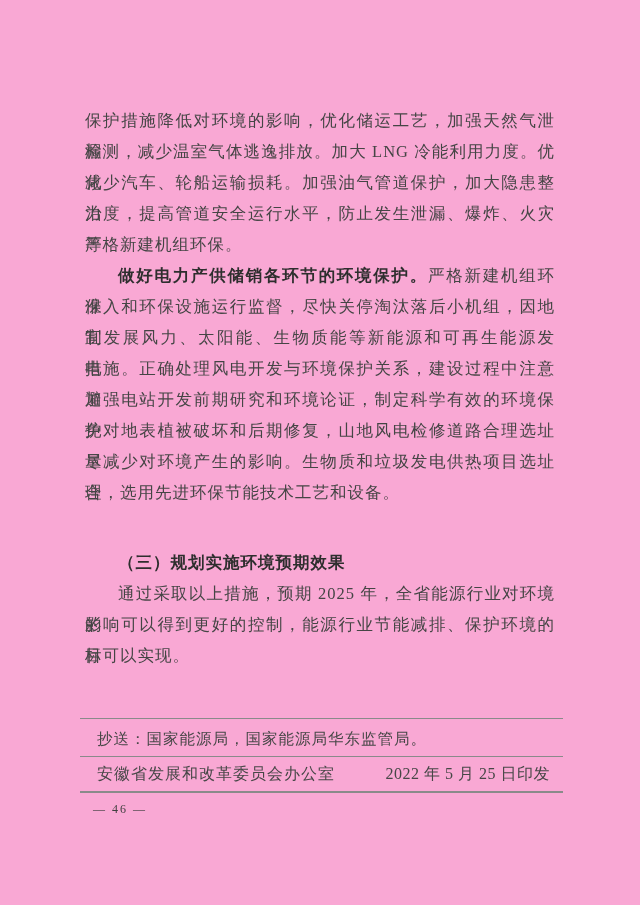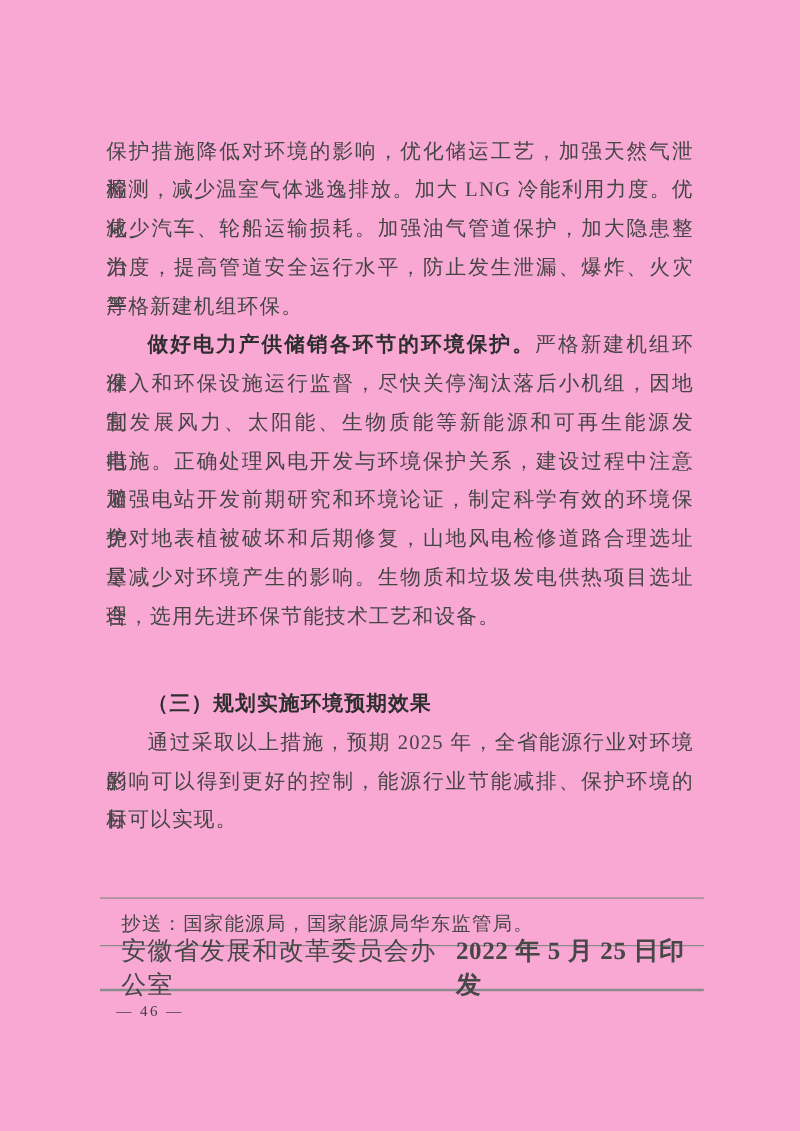--- a/index.html
+++ b/index.html
@@ -49,25 +49,25 @@
     letter-spacing: 1px;
     color: #474747;
   }
   .f-row-issue {
     height: 36px;
     border-bottom: 2px solid #8a8a8a;
     padding: 0 13px 0 17px;
     display: flex;
     align-items: center;
     justify-content: space-between;
-    font-size: 20px;
+    font-size: 16px;
     letter-spacing: 1px;
     color: #474747;
   }
-  .print-date { letter-spacing: 0.5px; font-weight: bold; }
+  .print-date { letter-spacing: 0.5px; }
   .page-number {
     position: absolute;
     left: 93px;
     top: 802px;
     font-size: 12px;
     letter-spacing: 2px;
     color: #3f3f3f;
   }
 </style>
 </head>

